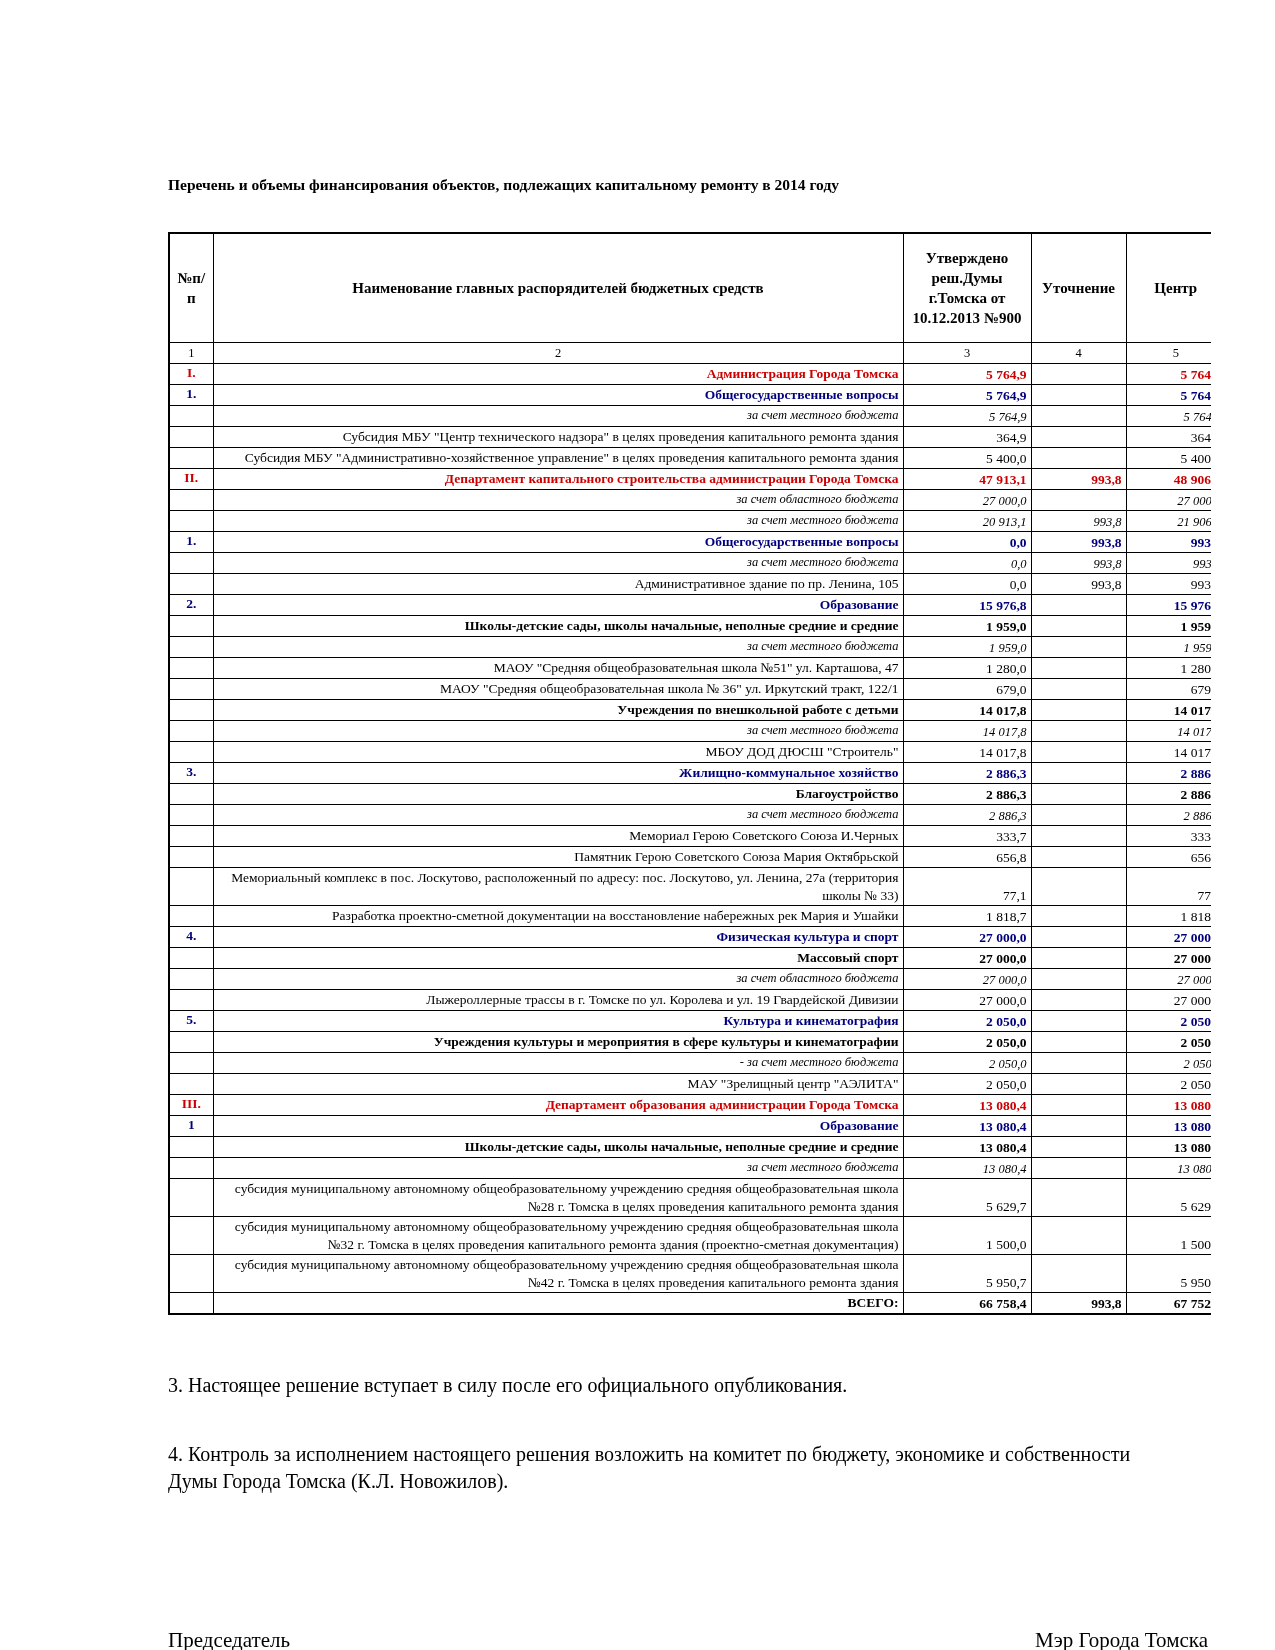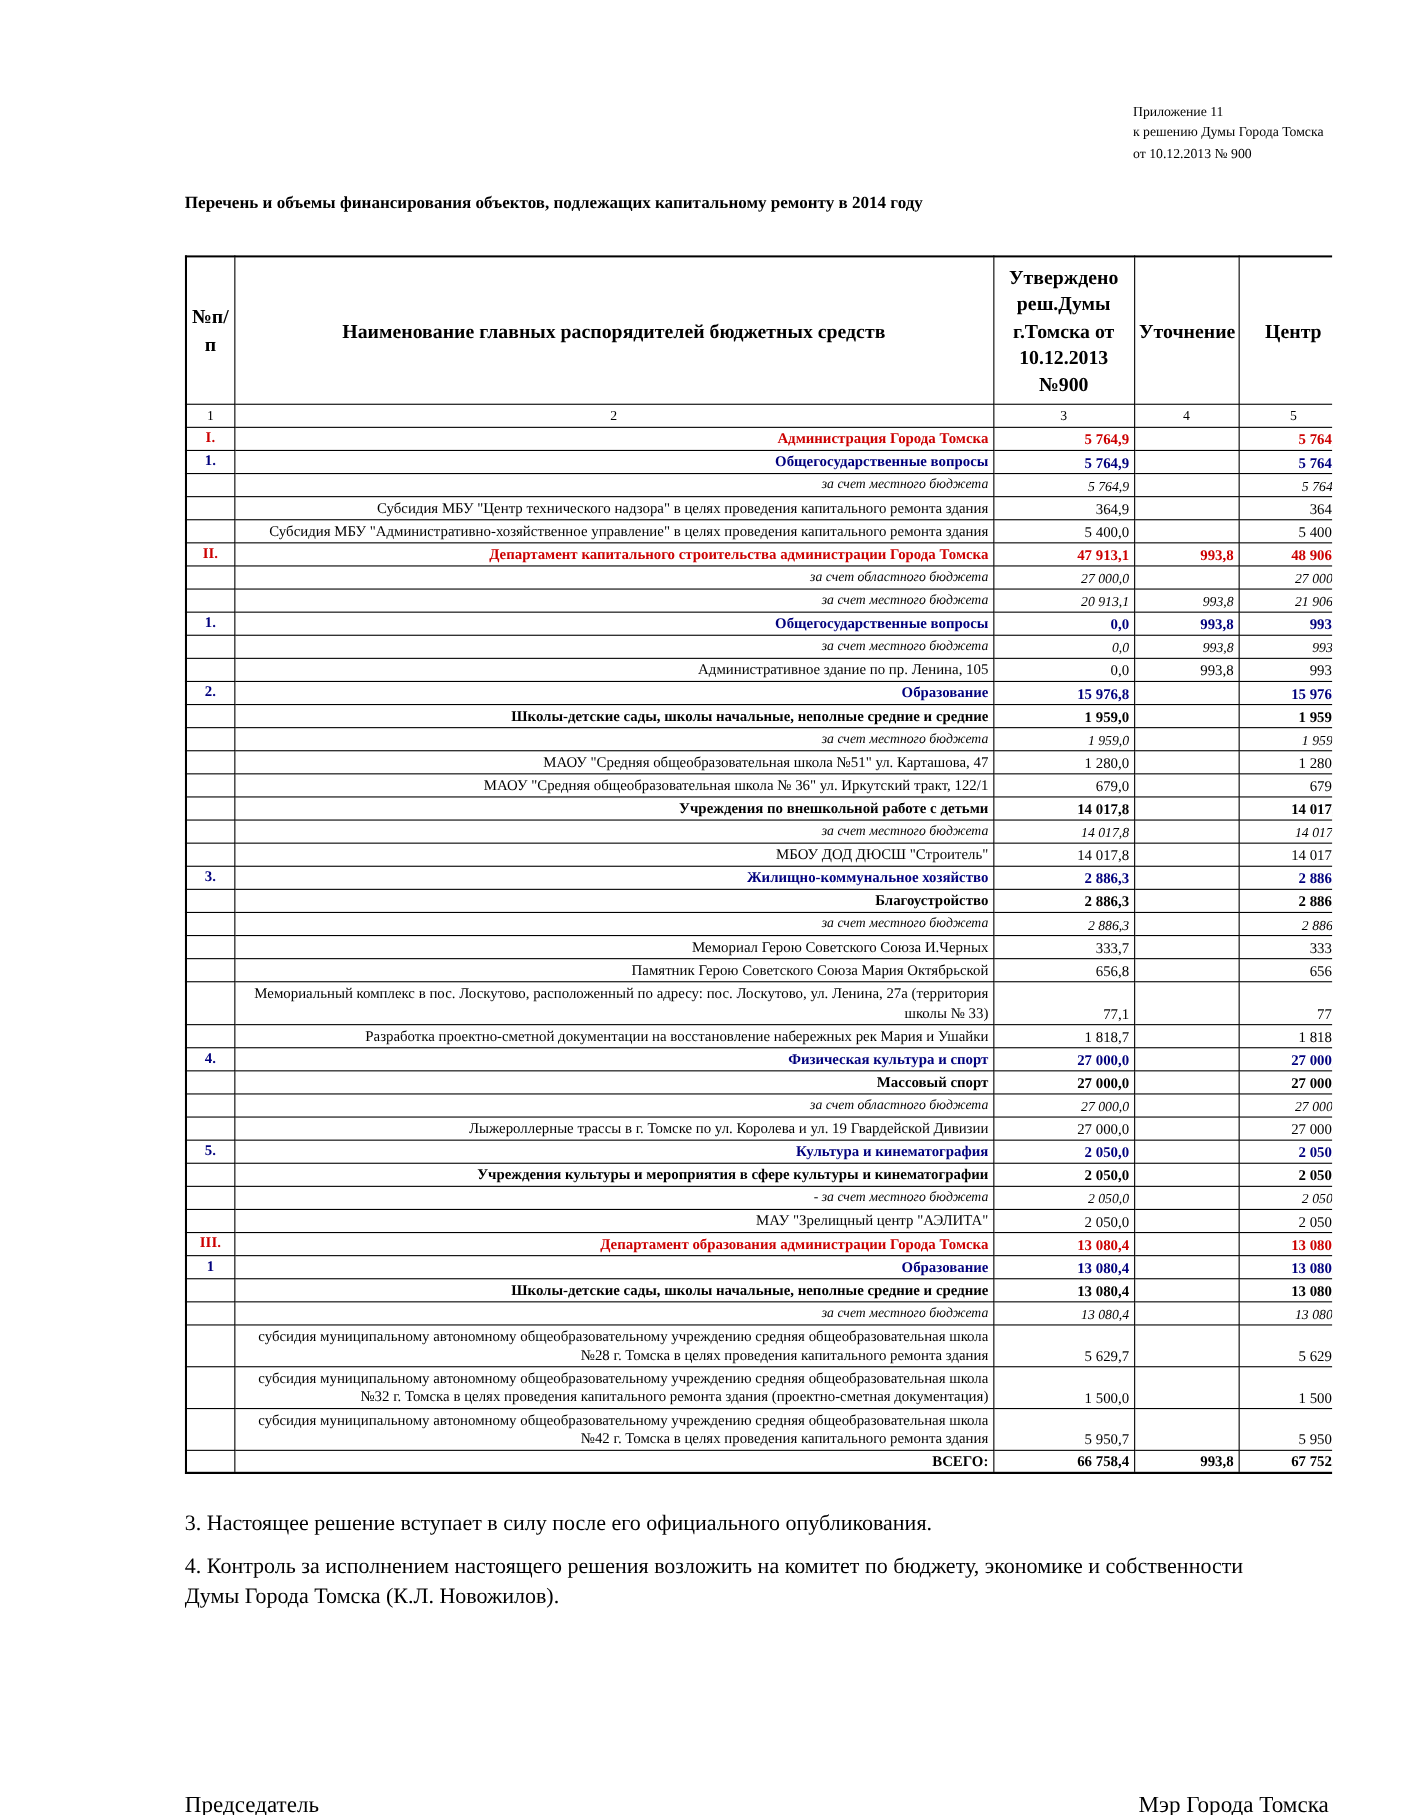--- a/index.html
+++ b/index.html
@@ -31,54 +31,49 @@
     font-size:13.5px;
     border:2px solid #000;
   }
   .doc-table td,.doc-table th{
     border:1px solid #000;
     padding:1px 4px;
     overflow:hidden;
   }
   .doc-table th{
     font-weight:bold;text-align:center;vertical-align:middle;
-    padding:6px 4px;height:96px;font-size:18px;line-height:1.35;
+    padding:6px 4px;height:96px;font-size:15px;line-height:1.35;
   }
   .colnum td{text-align:center;font-size:12.5px;padding:0 2px;height:18px;vertical-align:middle;}
   .c-num{text-align:center;vertical-align:top;font-weight:bold;}
   .c-name{text-align:right;vertical-align:top;line-height:1.3;}
   .c-val{text-align:right;vertical-align:bottom;padding:1px 3px;white-space:nowrap;}
   tr{height:21px;}
   .row-red{color:#cc0000;font-weight:bold;}
   .row-blue{color:#00007d;font-weight:bold;}
   .row-bold{font-weight:bold;padding-left:16px;}
   .row-italic{font-style:italic;font-size:12.5px;}
   .row-total{font-weight:bold;}
   .footer-text{
     position:absolute;left:168px;top:1372px;width:990px;
     font-size:20px;line-height:1.35;
   }
   .footer-text p{margin:0 0 6px 0;}
-  .footer-text .p4{margin-top:12px;}
+  .footer-text .p4{margin-top:42px;}
   .signatures{
     position:absolute;left:168px;top:1628px;width:1040px;
     display:flex;justify-content:space-between;
     font-size:21px;
   }
 </style>
 </head>
 <body>
 
 <div class="page">
 
-  <div class="annotation">
-    <div>Приложение 11</div>
-    <div>к решению Думы Города Томска</div>
-    <div>от 10.12.2013 № 900</div>
-  </div>
 
   <div class="doc-title">Перечень и объемы финансирования объектов, подлежащих капитальному ремонту в 2014 году</div>
 
   <div class="table-clip">
     <table class="doc-table">
       <colgroup>
         <col style="width:44px">
         <col style="width:690px">
         <col style="width:128px">
         <col style="width:95px">

